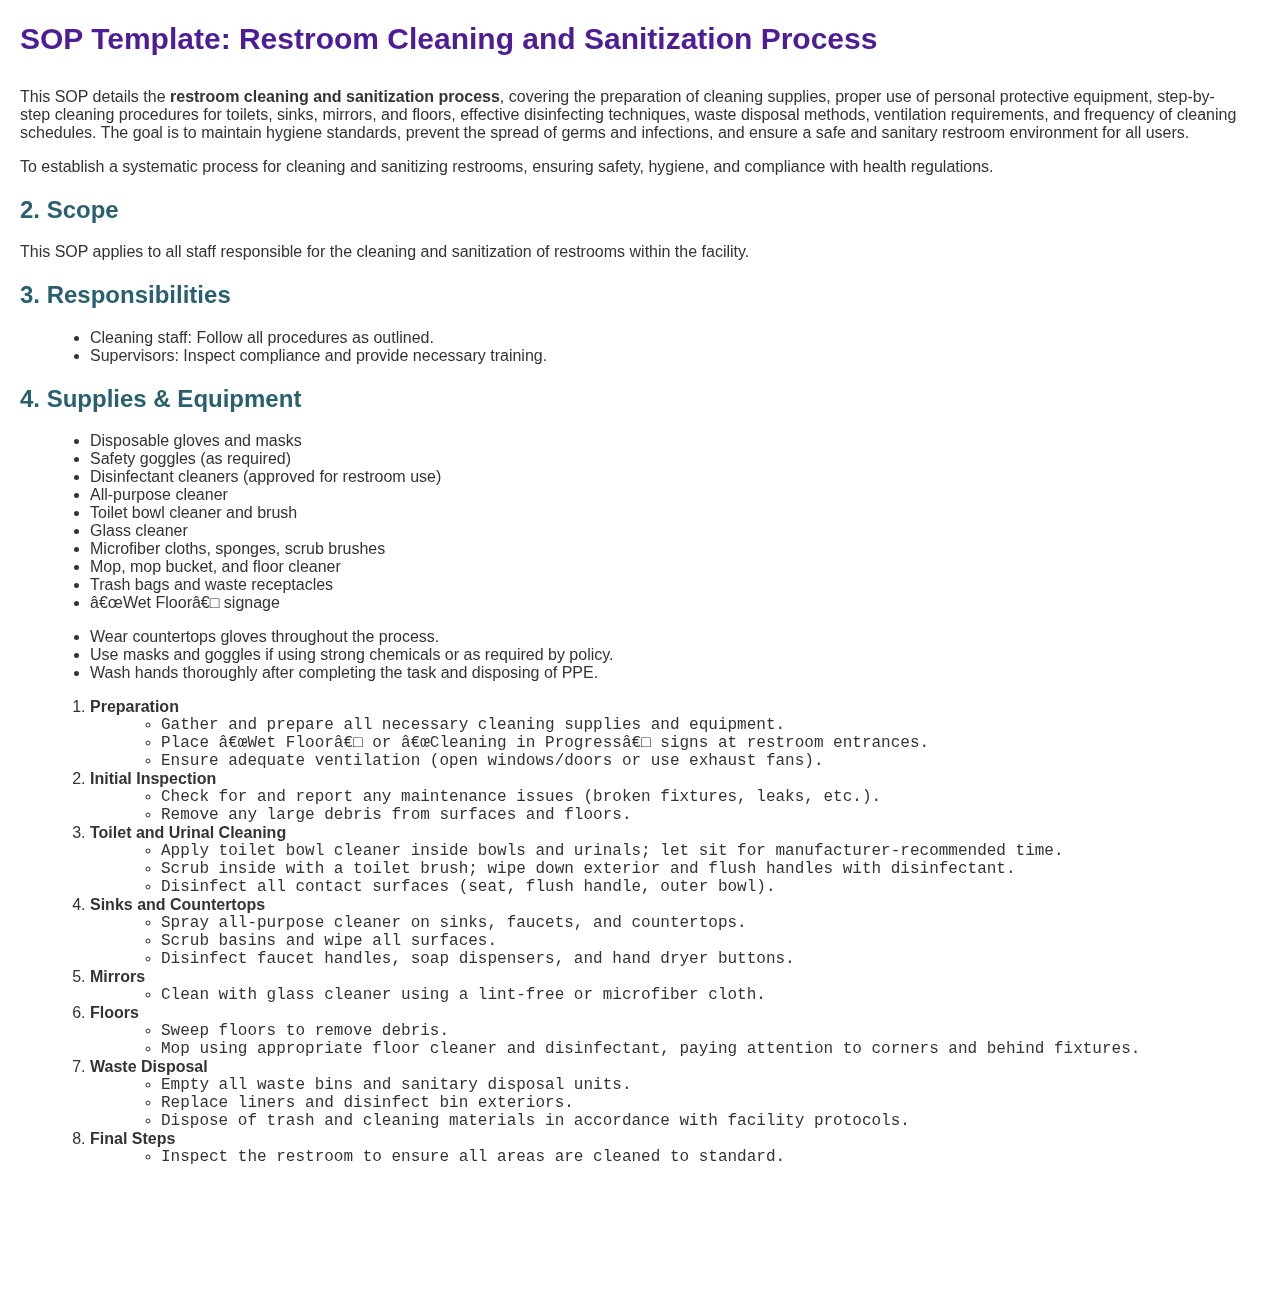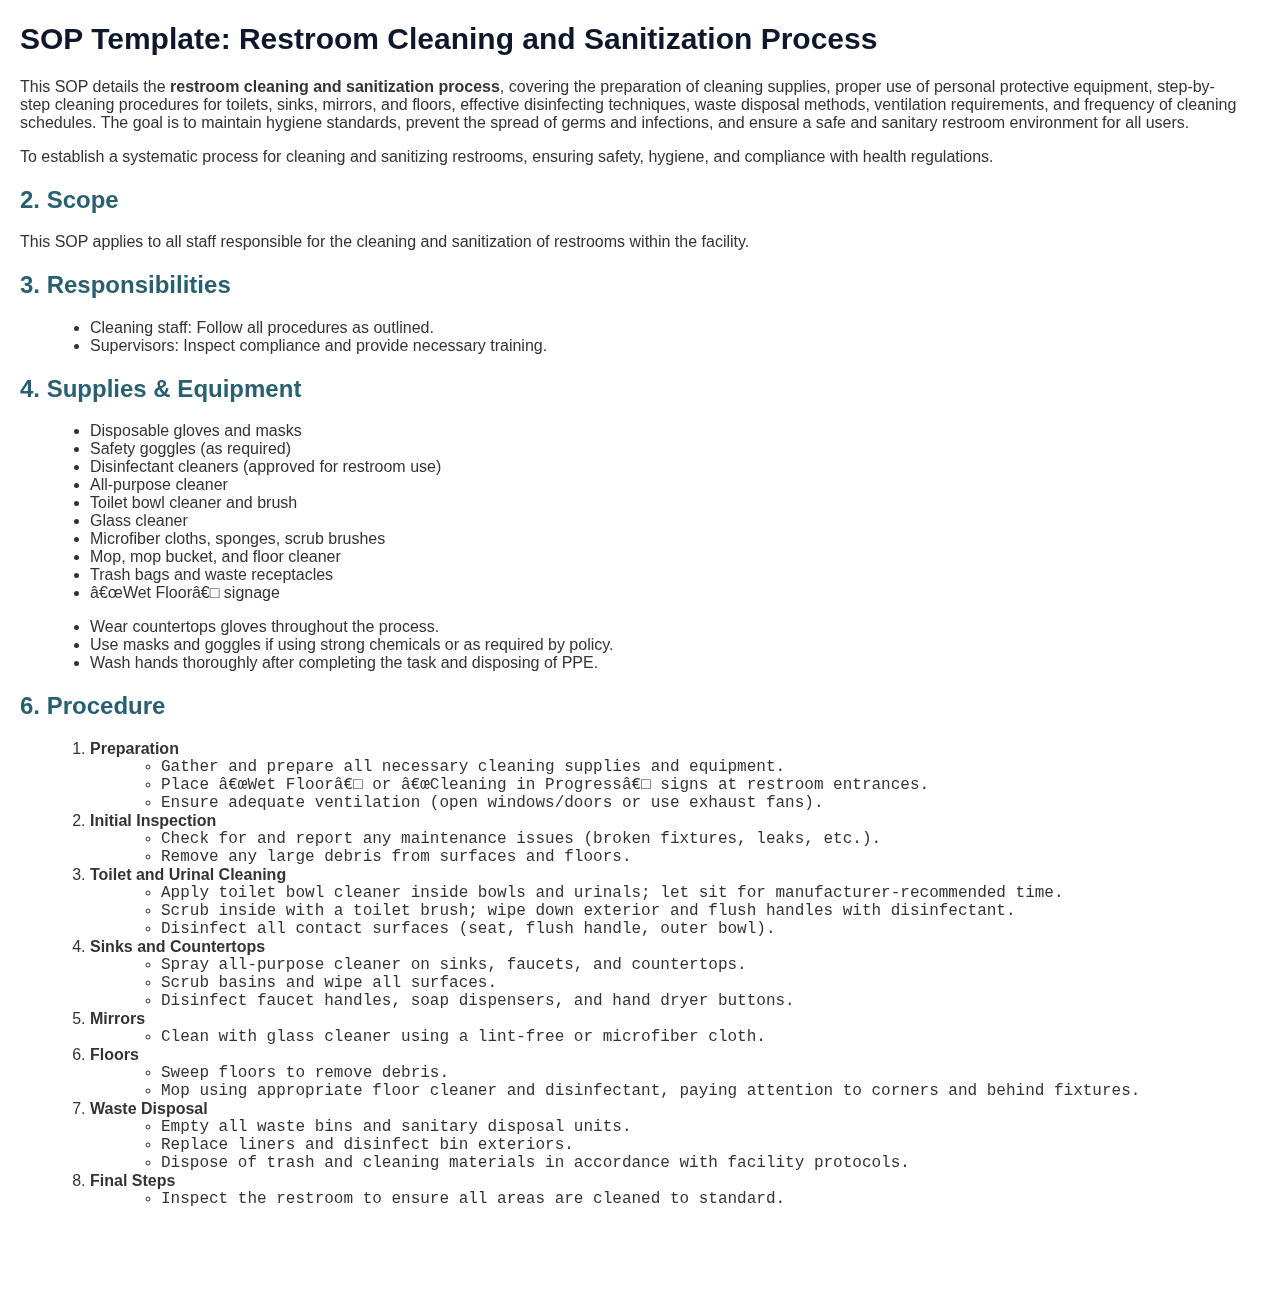--- a/index.html
+++ b/index.html
@@ -16,22 +16,22 @@
   }
   main.doc {
     width: 1263px;
     height: 1306px;
     padding: 22px 20px 0 20px;
     overflow: hidden;
   }
   h1 {
     font-size: 30px;
     font-weight: bold;
-    color: #0f172a;
-    margin: 0 0 21px 0;
+    color: #4c1d95;
+    margin: 0 0 31px 0;
     line-height: 1.15;
   }
   h2 {
     font-size: 24px;
     font-weight: bold;
     color: #295f6f;
     margin: 20px 0;
     line-height: 1.15;
   }
   p { margin: 16px 0; }
@@ -80,21 +80,20 @@
         <li>Microfiber cloths, sponges, scrub brushes</li>
         <li>Mop, mop bucket, and floor cleaner</li>
         <li>Trash bags and waste receptacles</li>
         <li>â€œWet Floorâ€□ signage</li>
       </ul>
       <ul class="bullets">
         <li>Wear countertops gloves throughout the process.</li>
         <li>Use masks and goggles if using strong chemicals or as required by policy.</li>
         <li>Wash hands thoroughly after completing the task and disposing of PPE.</li>
       </ul>
-      <h2>6. Procedure</h2>
       <ol class="steps">
         <li><strong>Preparation</strong><ul class="substeps">
             <li>Gather and prepare all necessary cleaning supplies and equipment.</li>
             <li>Place â€œWet Floorâ€□ or â€œCleaning in Progressâ€□ signs at restroom entrances.</li>
             <li>Ensure adequate ventilation (open windows/doors or use exhaust fans).</li>
           </ul></li>
         <li><strong>Initial Inspection</strong><ul class="substeps">
             <li>Check for and report any maintenance issues (broken fixtures, leaks, etc.).</li>
             <li>Remove any large debris from surfaces and floors.</li>
           </ul></li>

